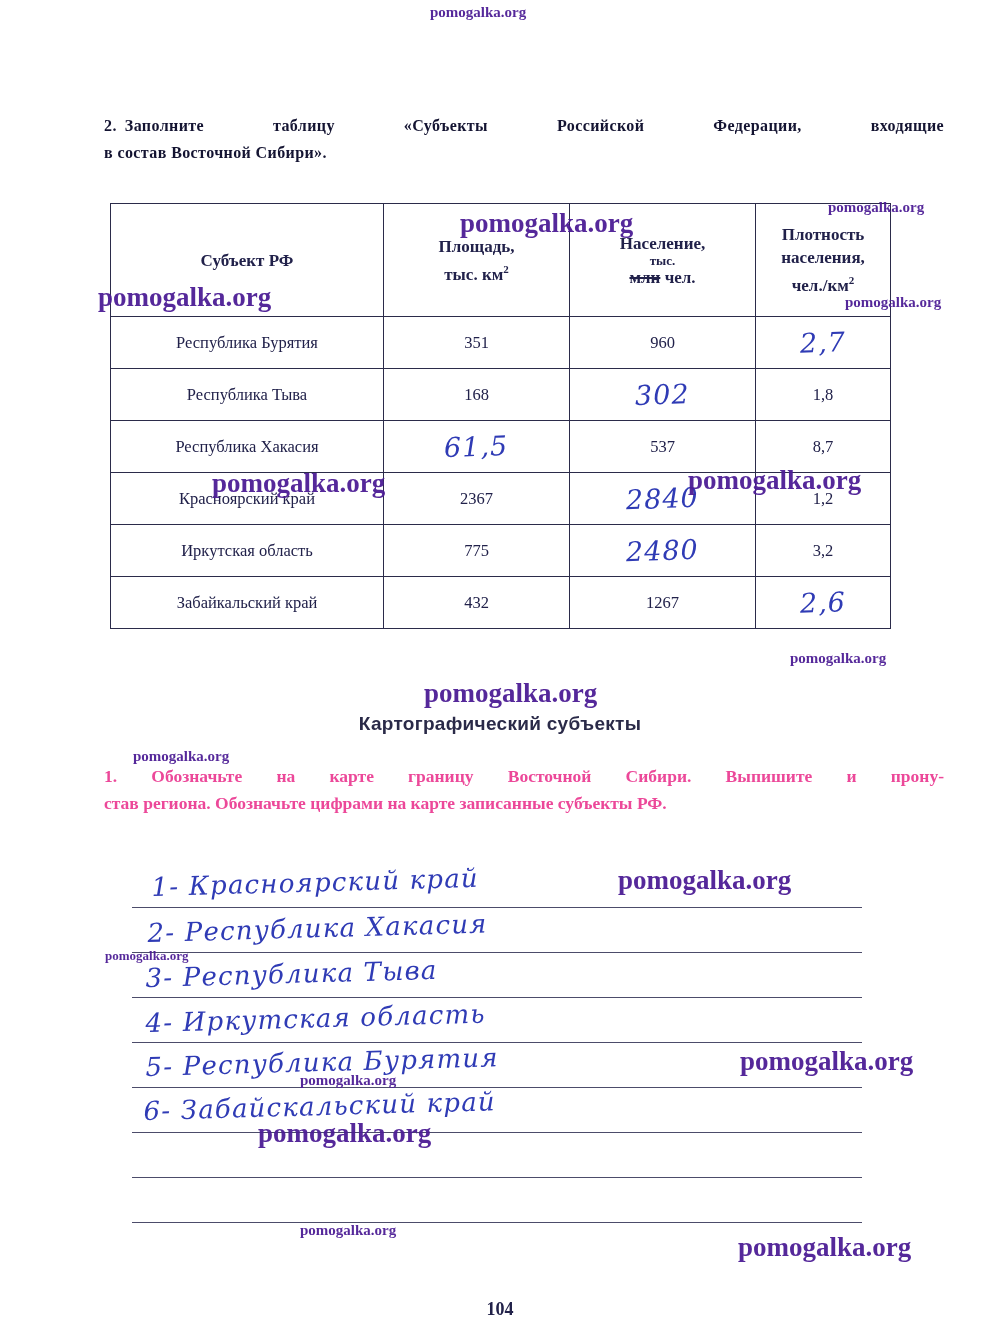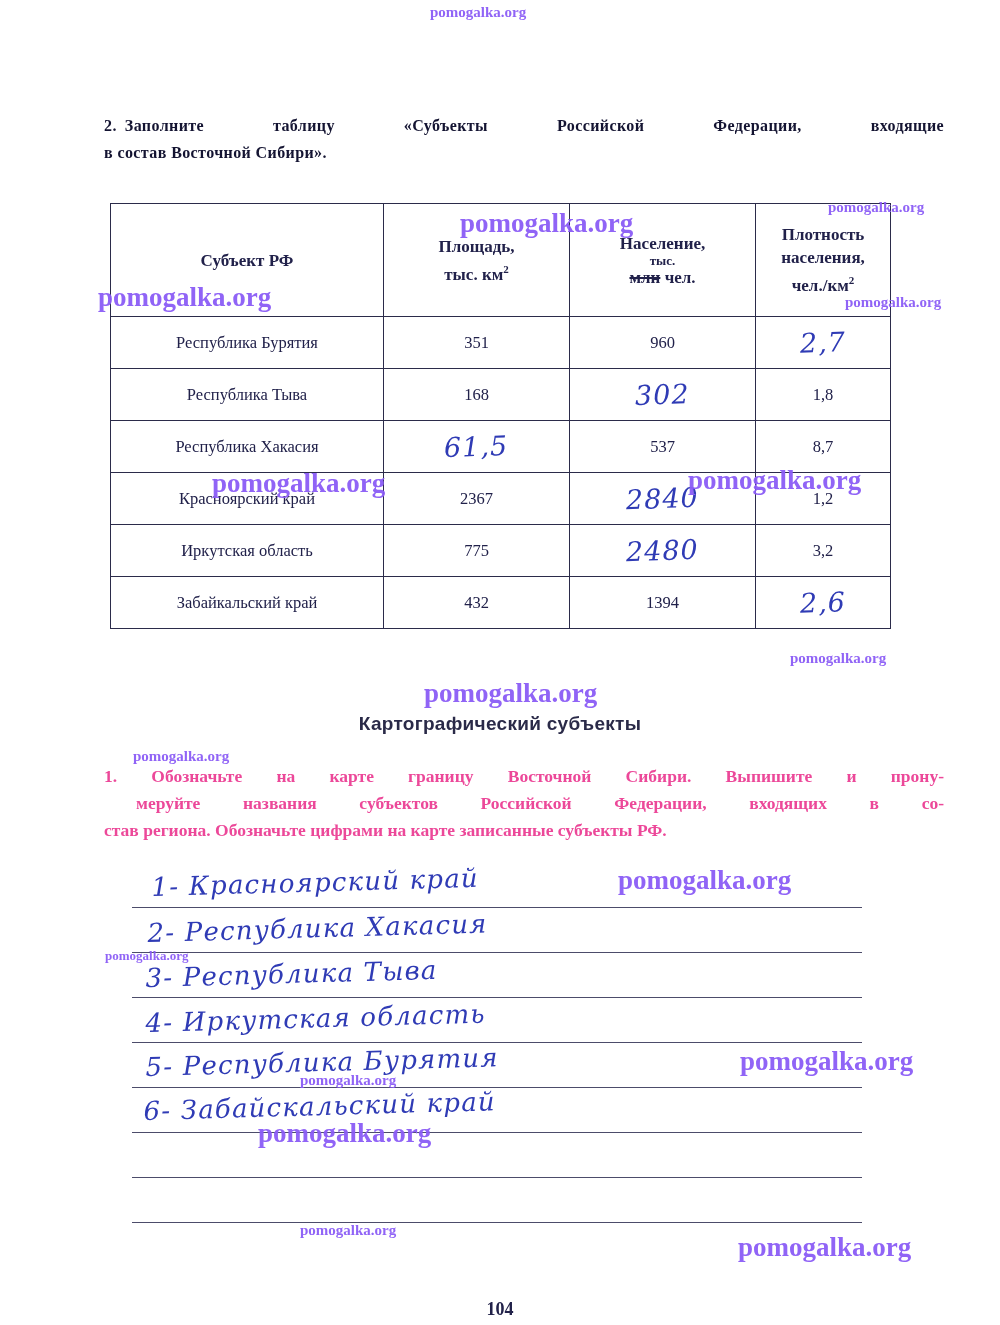--- a/index.html
+++ b/index.html
@@ -17,21 +17,21 @@
   }
 
   .page {
     position: absolute;
     inset: 0;
   }
 
   
   .wm {
     position: absolute;
-    color: #8b5cf6;
+    color: #4c1d95;
     font-family: "Liberation Serif", serif;
     font-weight: 700;
     white-space: nowrap;
     pointer-events: none;
     opacity: .95;
   }
 
   
   .task2 {
     position: absolute;
@@ -254,32 +254,31 @@
         </tr>
         <tr>
           <td class="subject">Иркутская область</td>
           <td>775</td>
           <td><span class="hand">2480</span></td>
           <td>3,2</td>
         </tr>
         <tr>
           <td class="subject">Забайкальский край</td>
           <td>432</td>
-          <td>1394</td>
+          <td>1267</td>
           <td><span class="hand">2,6</span></td>
         </tr>
       </tbody>
     </table>
   </div>
 
   <div class="section-title">Картографический субъекты</div>
 
   <div class="task1">
     <span class="l"><span class="num">1.</span> <span>Обозначьте на карте границу Восточной Сибири. Выпишите и прону-</span></span>
-    <span class="l indent">меруйте  названия субъектов Российской Федерации, входящих в со-</span>
     <span class="l last">став региона. Обозначьте цифрами на карте записанные субъекты РФ.</span>
   </div>
 
   <div class="rules">
     <div class="rule" style="top:27px"></div>
     <div class="rule" style="top:72px"></div>
     <div class="rule" style="top:117px"></div>
     <div class="rule" style="top:162px"></div>
     <div class="rule" style="top:207px"></div>
     <div class="rule" style="top:252px"></div>

